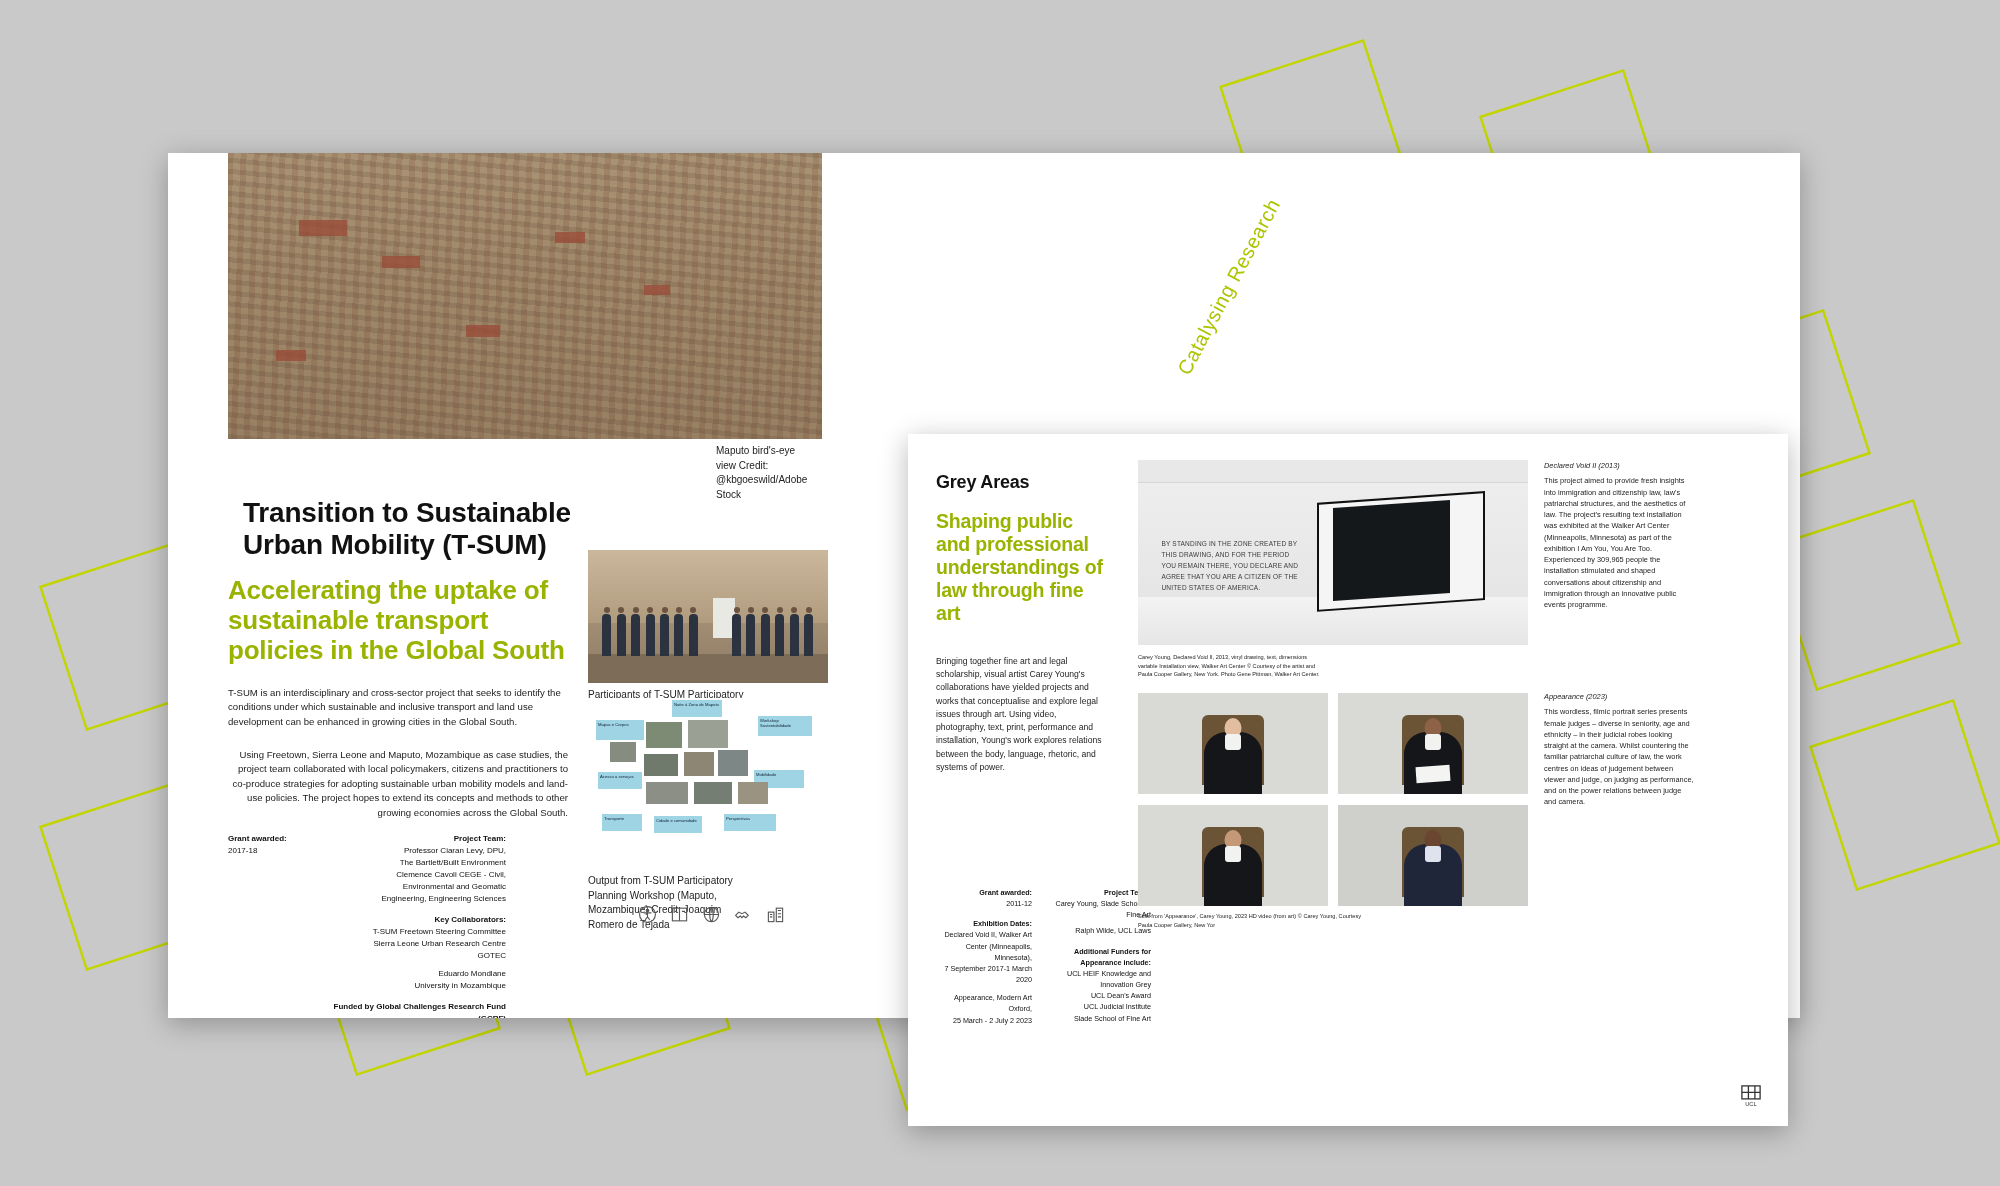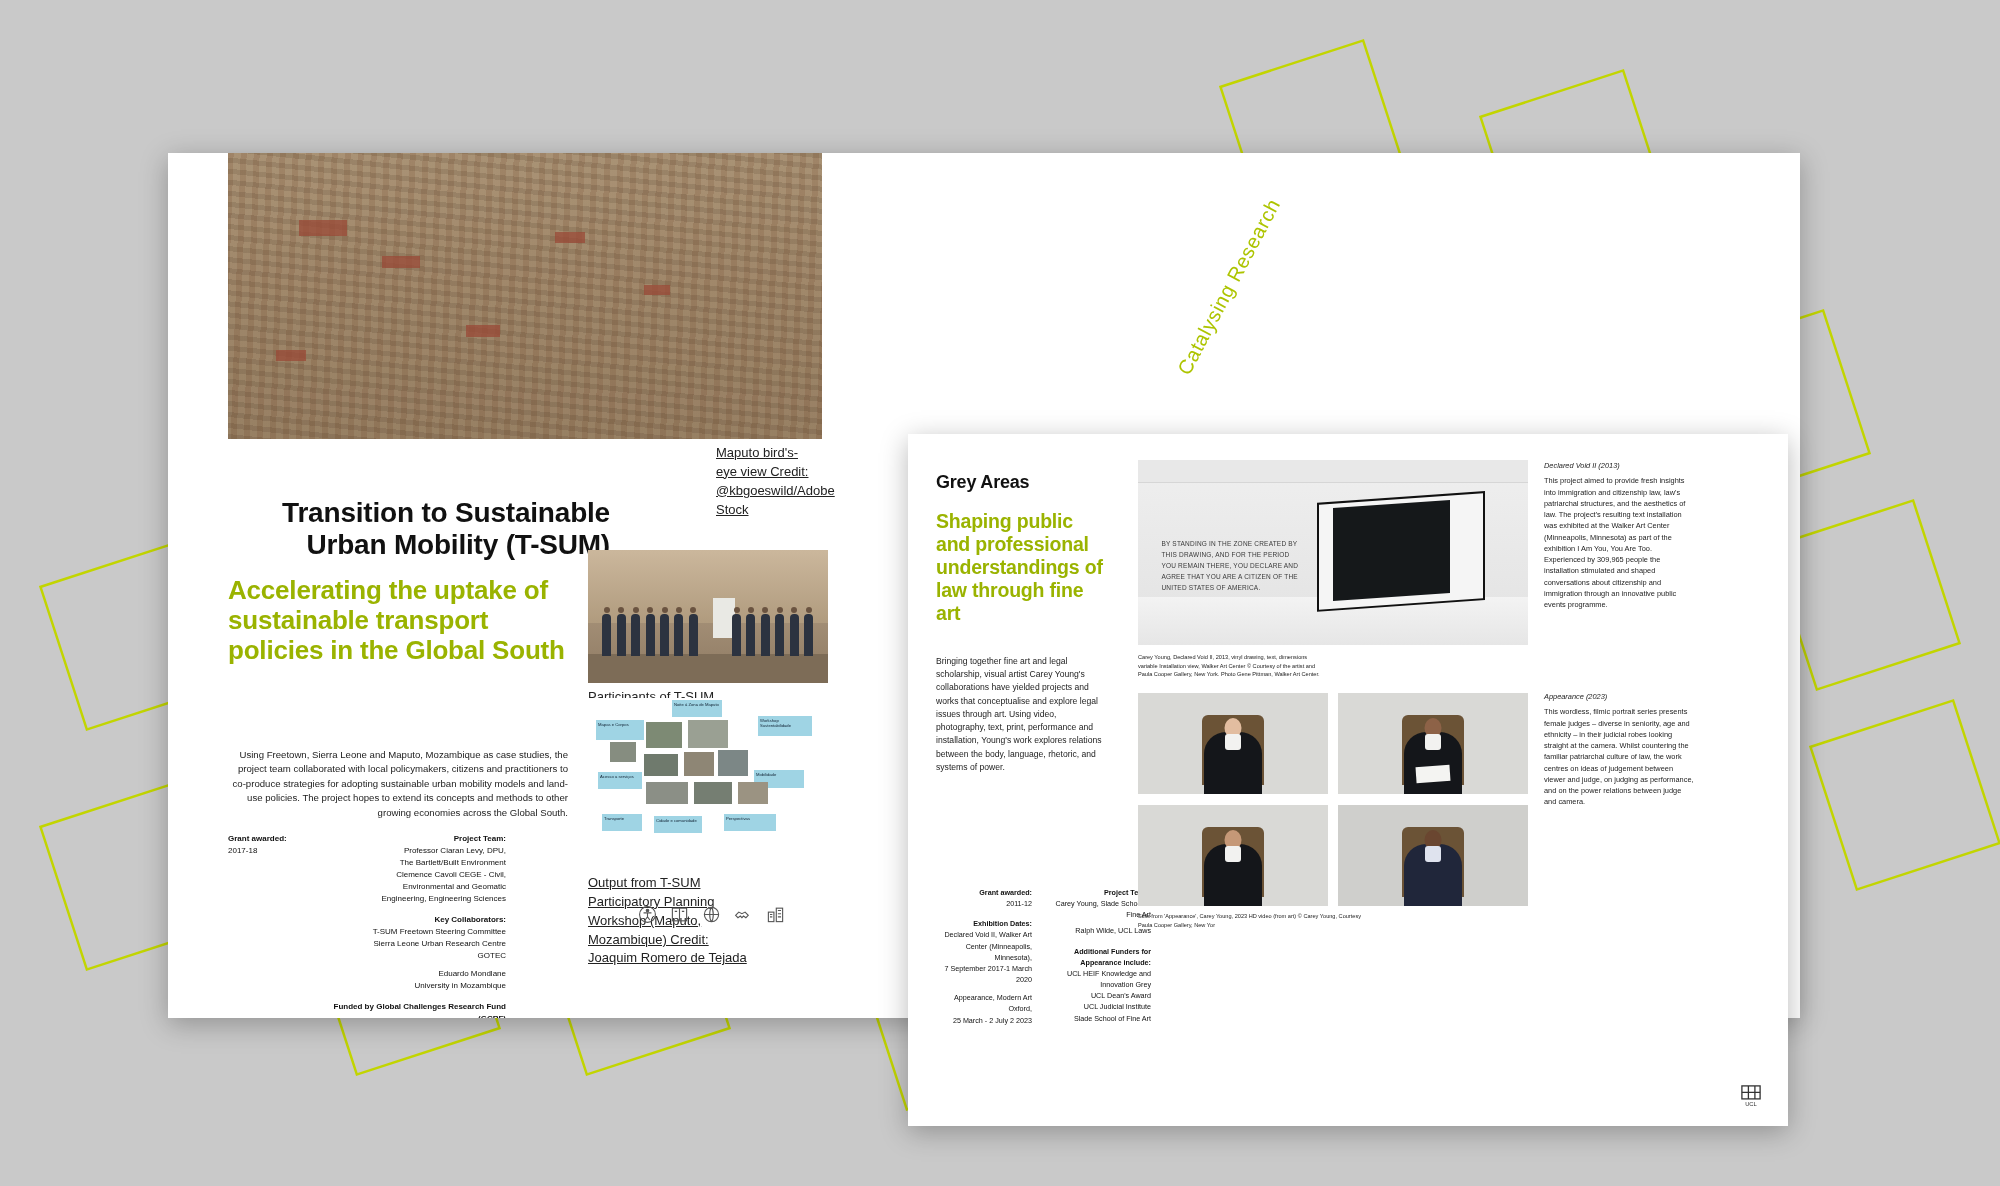--- a/index.html
+++ b/index.html
@@ -78,36 +78,34 @@
     background: linear-gradient(rgba(90,105,60,.75), rgba(120,130,80,.25));
   }
   .tsum-photo .redroof {
     position:absolute;
     background: #9a4a37;
     opacity: .75;
   }
 
   .photo-caption {
     position: absolute;
-    font-size: 13px;
+    font-size: 10px;
     line-height: 1.45;
     color: #222;
-    text-decoration: underline;
   }
 
   .tsum-title {
     position: absolute;
-    left: 42px;
+    left: 75px;
     top: 325px;
     width: 400px;
     font-size: 28px;
     line-height: 1.16;
     color: #111;
     letter-spacing: -0.2px;
-    text-align: right;
   }
   .tsum-sub {
     position: absolute;
     left: 60px;
     top: 400px;
     width: 350px;
     font-size: 26px;
     line-height: 1.17;
     color: #9ab300;
     letter-spacing: -0.2px;
@@ -440,20 +438,21 @@
       <div class="redroof" style="left:70%;top:62%;width:26px;height:10px;"></div>
       <div class="redroof" style="left:40%;top:72%;width:34px;height:12px;"></div>
       <div class="redroof" style="left:8%;top:78%;width:30px;height:11px;"></div>
     </div>
     <div class="photo-caption" style="left:548px;top:291px;width:100px;">Maputo bird's-eye view
 Credit: @kbgoeswild/Adobe Stock</div>
 
     <h1 class="tsum-title">Transition to Sustainable Urban Mobility (T-SUM)</h1>
     <h2 class="tsum-sub">Accelerating the uptake of sustainable transport policies in the Global South</h2>
 
+    <p class="tsum-body b1">T-SUM is an interdisciplinary and cross-sector project that seeks to identify the conditions under which sustainable and inclusive transport and land use development can be enhanced in growing cities in the Global South.</p>
     <p class="tsum-body b2">Using Freetown, Sierra Leone and Maputo, Mozambique as case studies, the project team collaborated with local policymakers, citizens and practitioners to co-produce strategies for adopting sustainable urban mobility models and land-use policies. The project hopes to extend its concepts and methods to other growing economies across the Global South.</p>
 
     <div class="grant-col">
       <div><b>Grant awarded:</b></div>
       <div>2017-18</div>
     </div>
 
     <div class="team-col">
       <div class="blk">
         <b>Project Team:</b>

